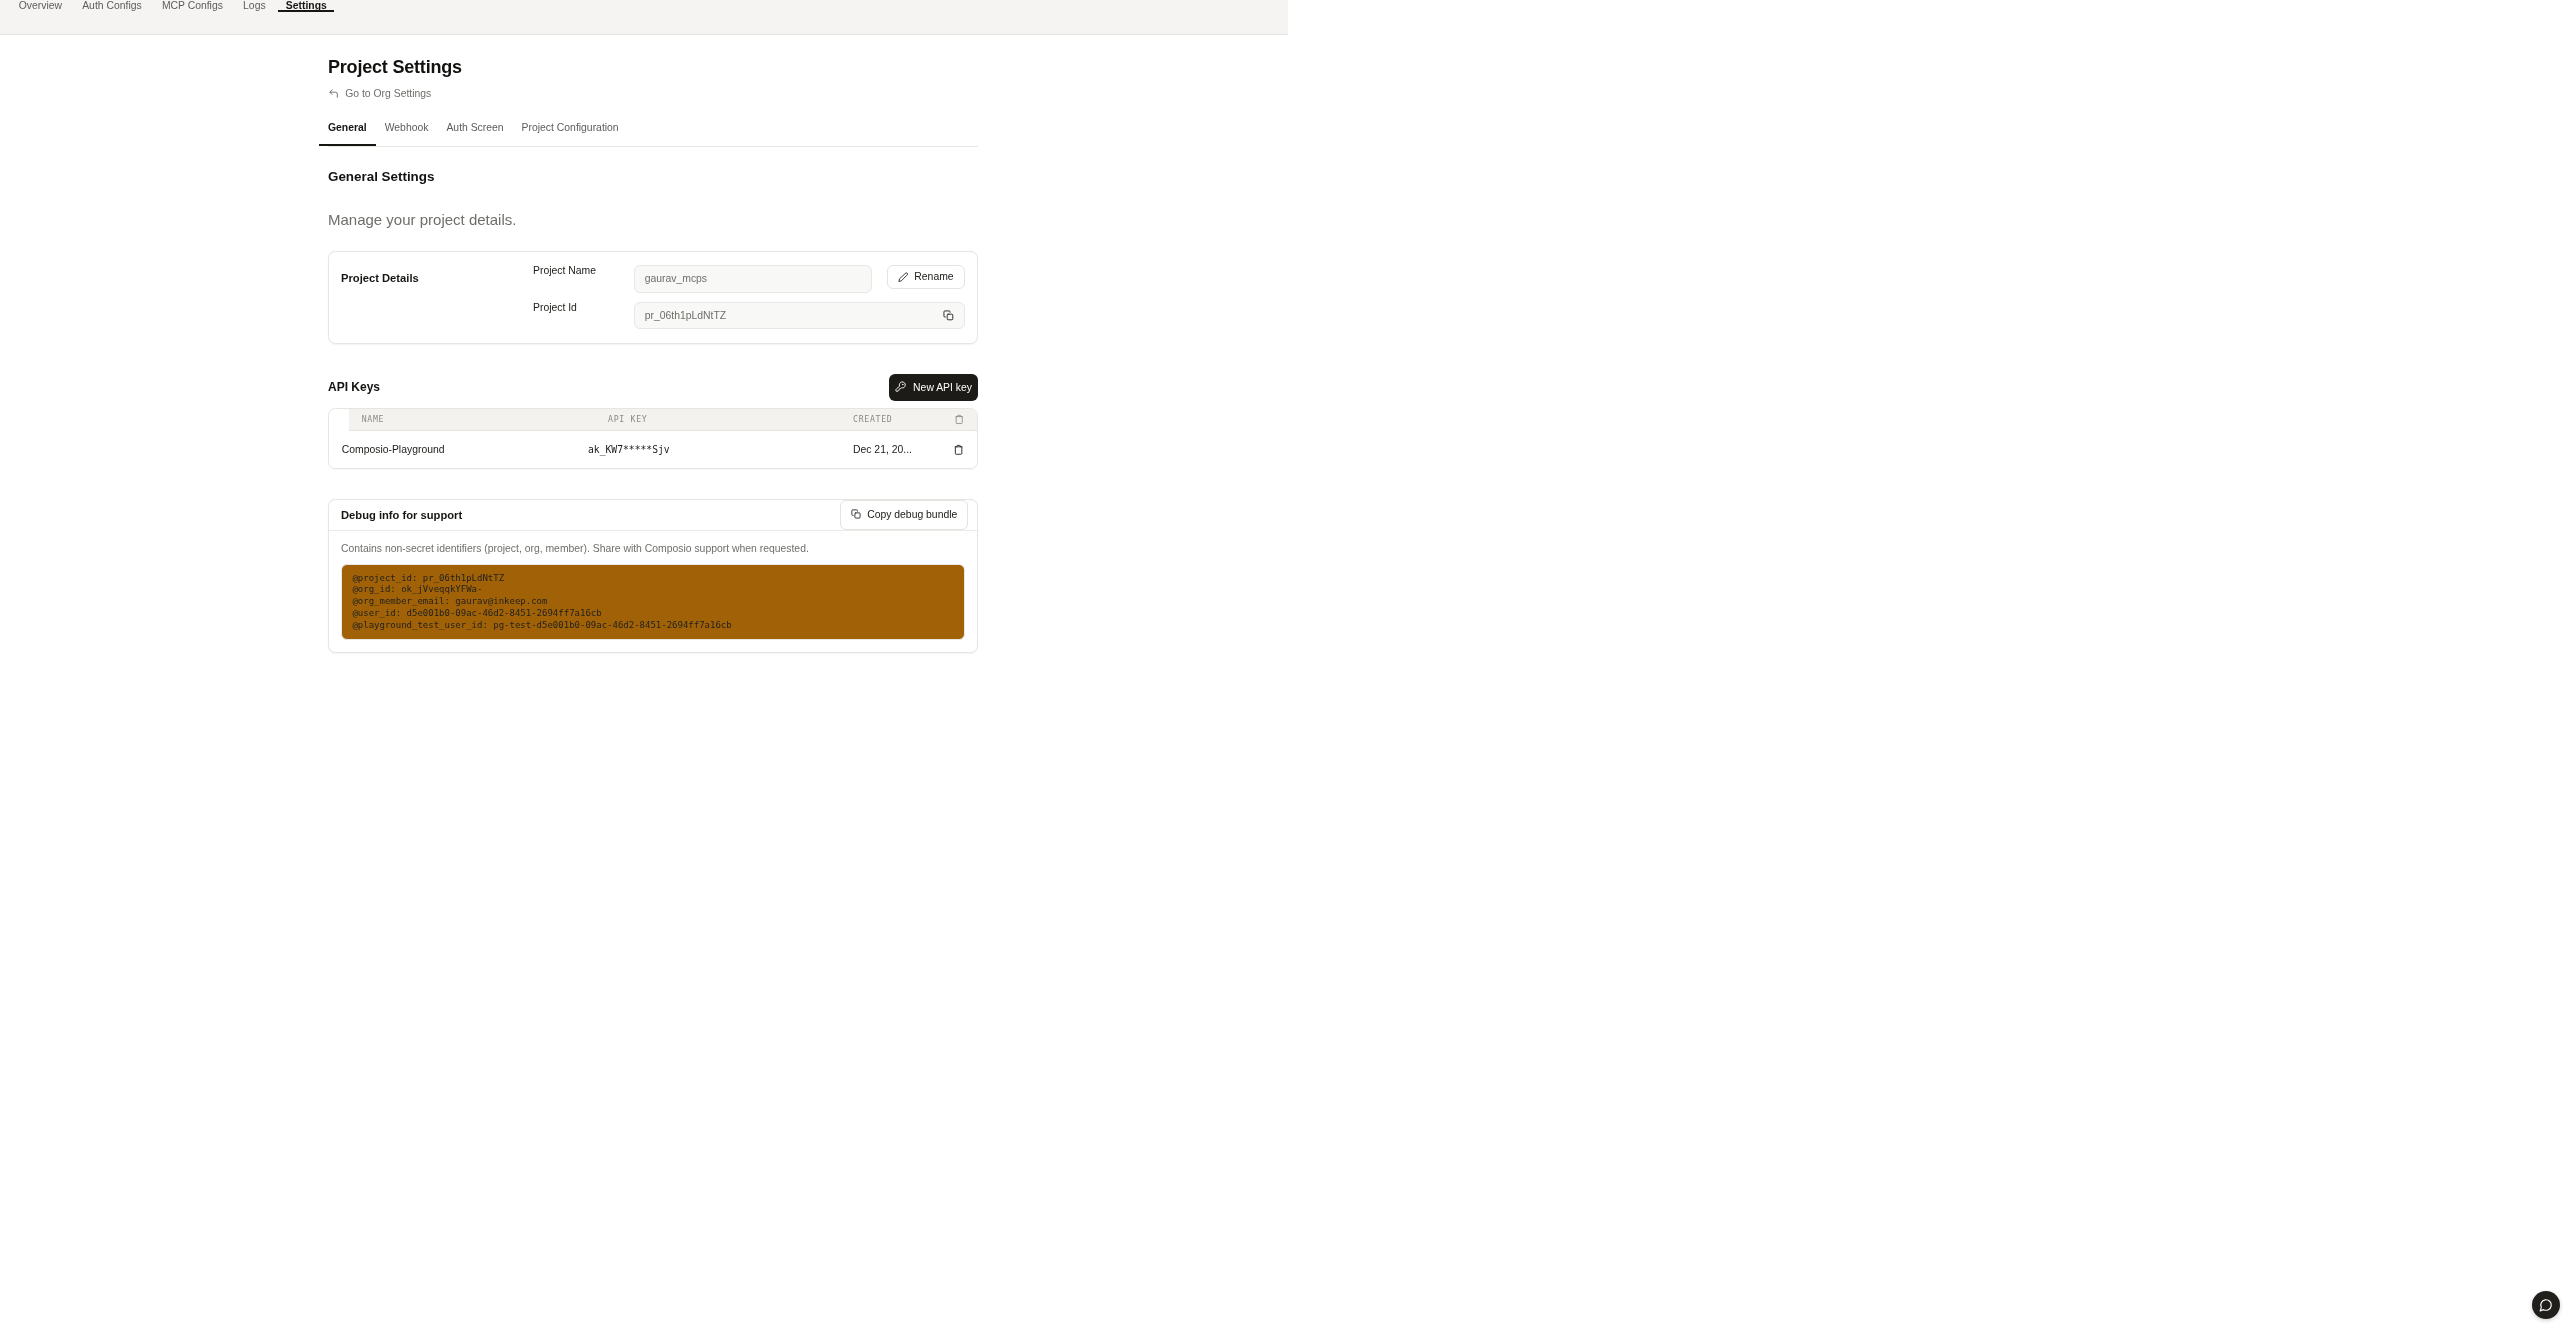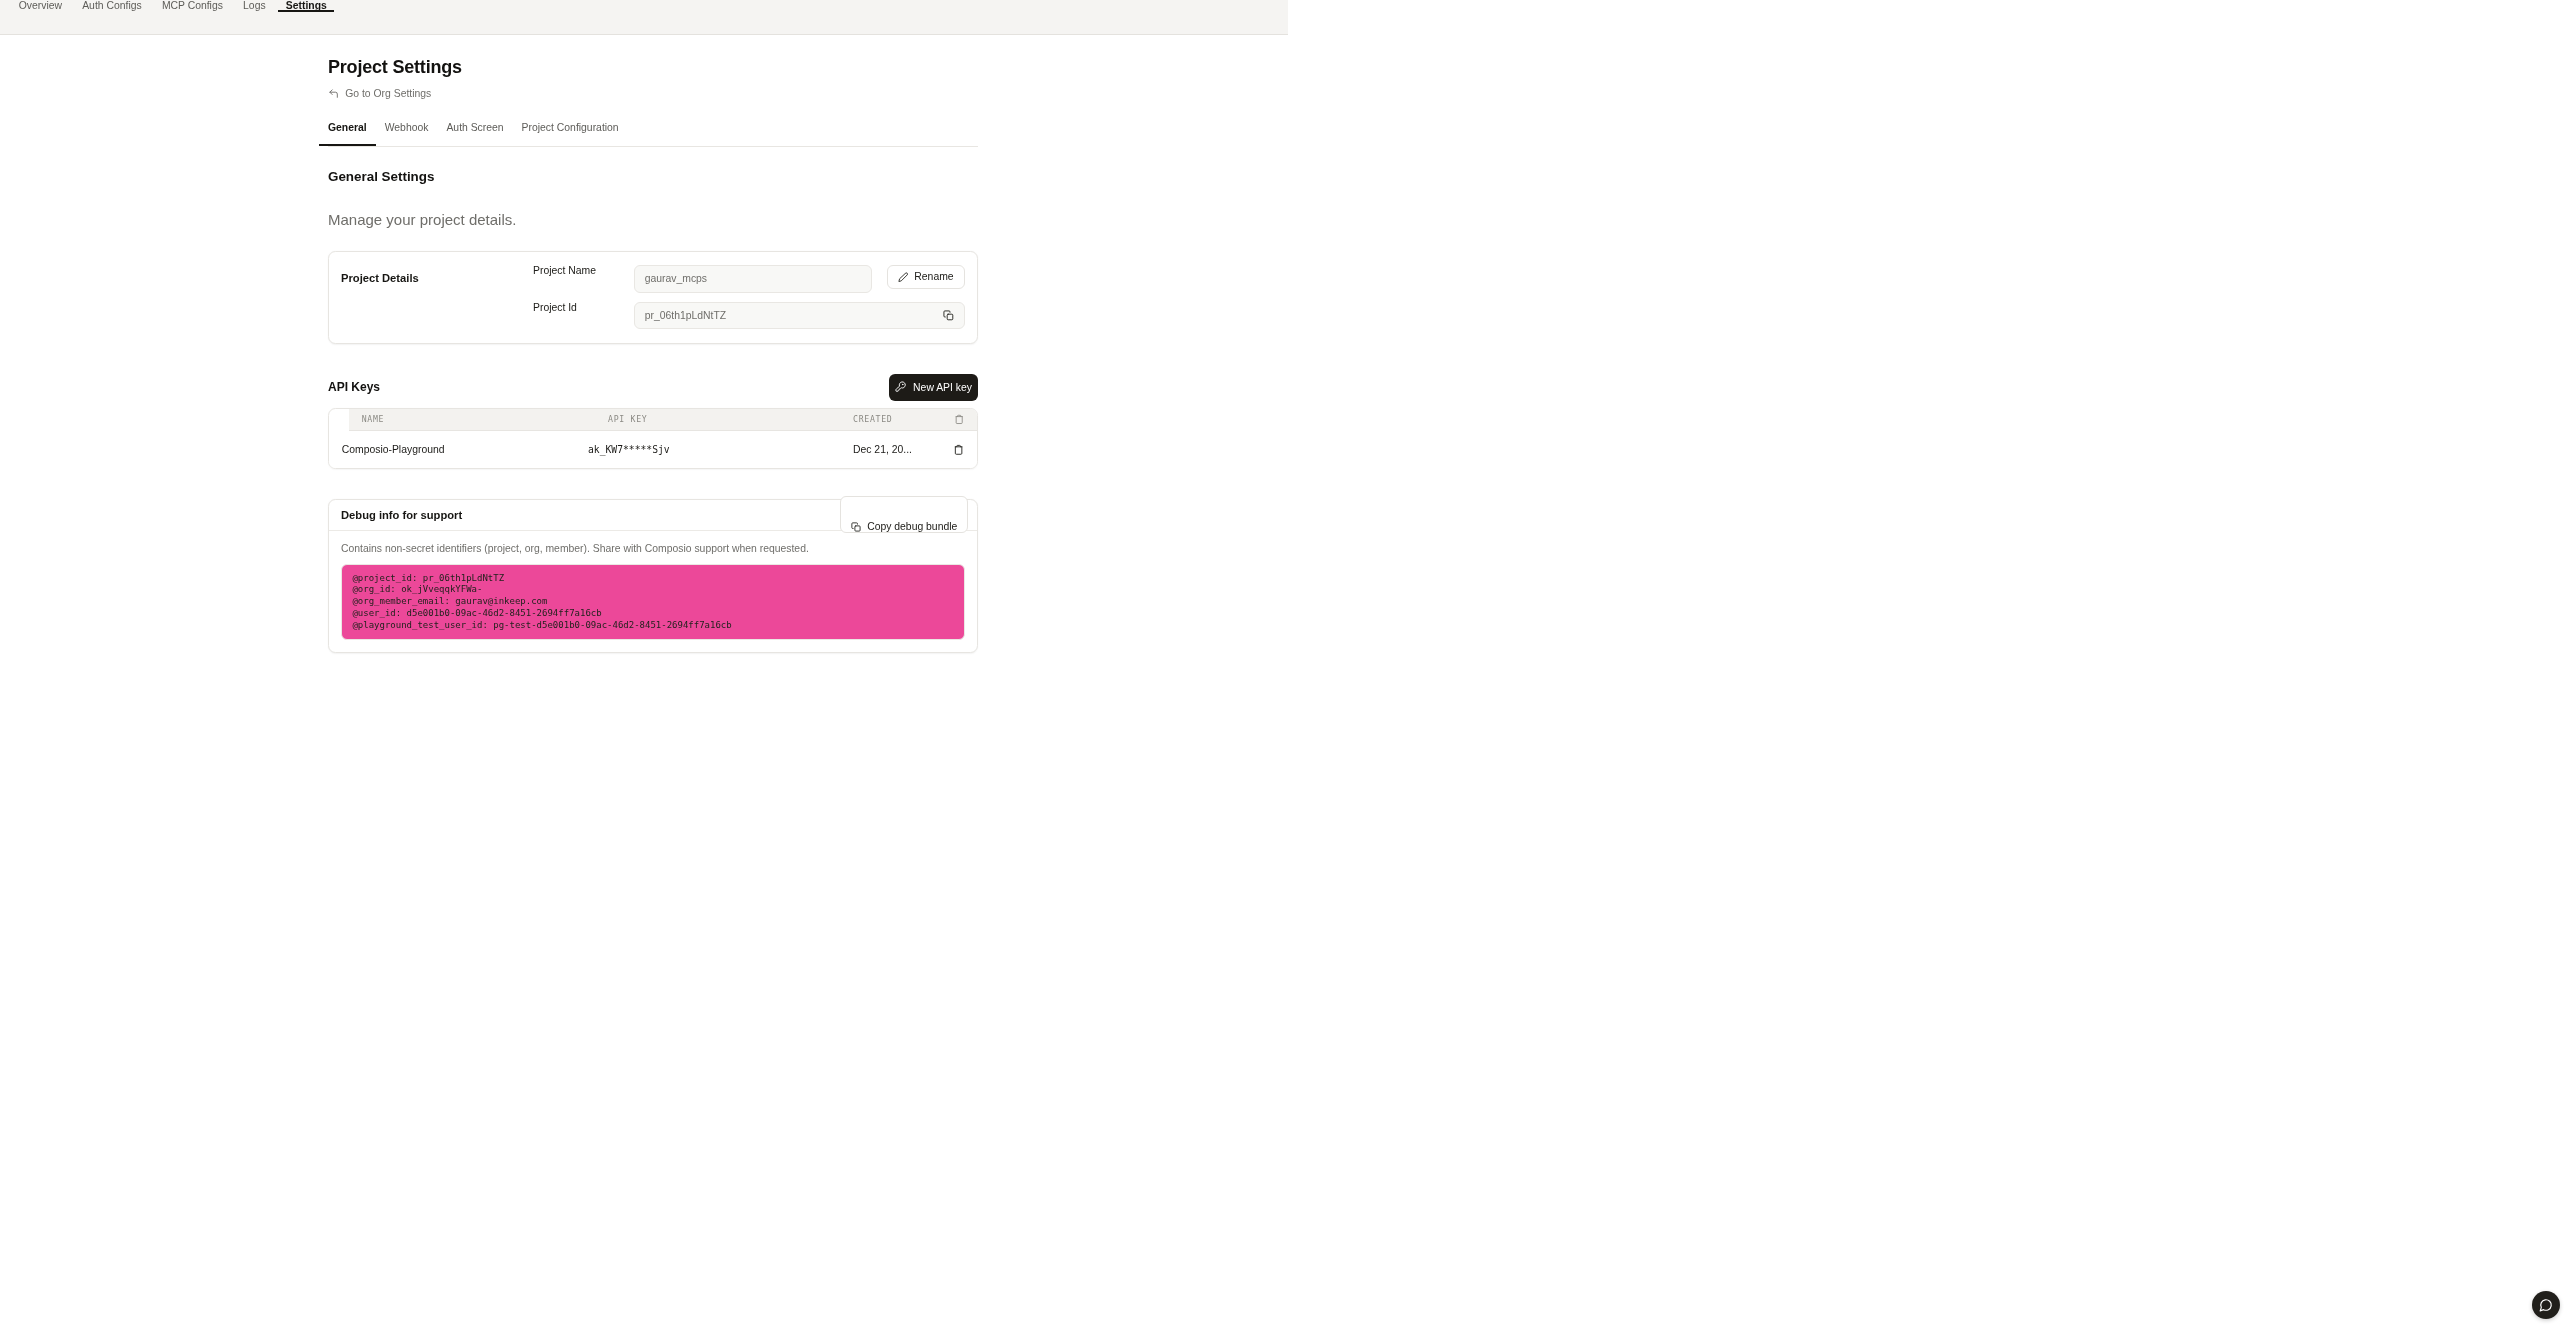--- a/index.html
+++ b/index.html
@@ -182,26 +182,26 @@
   .debug-card { margin-top: 30px; }
   .debug-head {
     height: 31px;
     padding: 0 9px 0 12px;
     display: flex;
     align-items: center;
     justify-content: space-between;
     border-bottom: 0.7px solid #eceae6;
   }
   .debug-title { font-size: 11.2px; font-weight: bold; color: #171613; }
-  .copy-btn { height: 37px; padding: 0 9.7px; align-items: flex-end; }
+  .copy-btn { height: 30px; padding: 0 9.7px; }
   .debug-body { padding: 12px; }
   .debug-desc { font-size: 10.4px; color: #6f6e6a; }
   .debug-bundle {
     margin-top: 10.4px;
-    background: #ec4899;
+    background: #a16207;
     border: 0.7px solid #eae8e4;
     border-radius: 6px;
     padding: 7.5px 10.4px;
     font-family: "DejaVu Sans Mono", monospace;
     font-size: 9px;
     line-height: 11.8px;
     color: #23221e;
     white-space: pre;
     overflow: hidden;
   }

